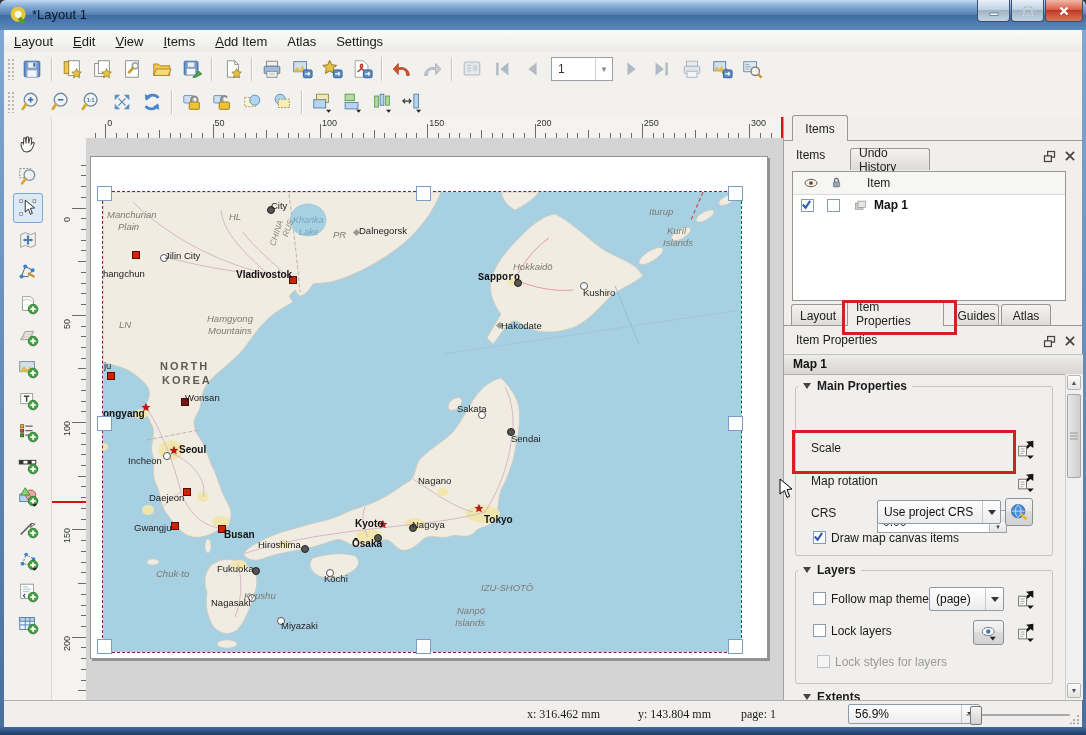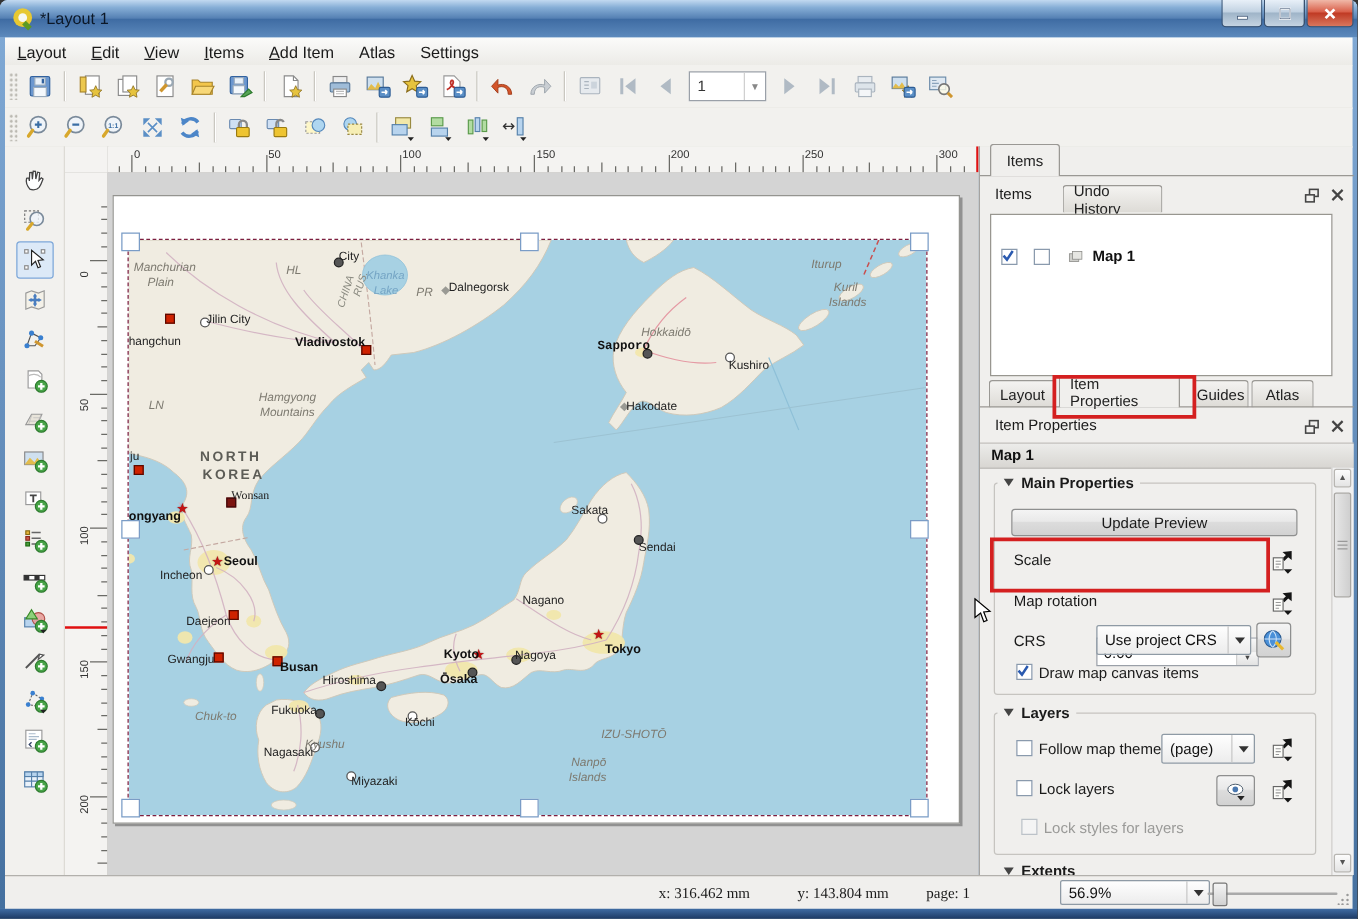--- a/index.html
+++ b/index.html
@@ -843,21 +843,21 @@
       </svg>
       <div id="map-labels" class="abs" style="left:0;top:0;width:638px;height:460px;overflow:hidden;">
           <span class="map-label ml-c" style="left: 168px; top: 8px;">City</span>
           <span class="map-label ml-c" style="left: 62px; top: 58px;">Jilin City</span>
           <span class="map-label ml-c" style="left: 0px; top: 64px; margin-top: 12px;">hangchun</span>
           <span class="map-label ml-cb" style="left: 133px; top: 77px;">Vladivostok</span>
           <span class="map-label ml-c" style="left: 256px; top: 33px;">Dalnegorsk</span>
           <span class="map-label ml-cb" style="left: 375px; top: 80px; font-family: Liberation Mono, monospace;">Sapporo</span>
           <span class="map-label ml-c" style="left: 480px; top: 95px;">Kushiro</span>
           <span class="map-label ml-c" style="left: 398px; top: 128px;">Hakodate</span>
-          <span class="map-label ml-c" style="left: 82px; top: 200px; font-family: Liberation Serif, serif;">Wonsan</span>
+          <span class="map-label ml-c" style="left: 82px; top: 200px;">Wonsan</span>
           <span class="map-label ml-cb" style="left: 0px; top: 216px;">ongyang</span>
           <span class="map-label ml-cb" style="left: 76px; top: 252px;">Seoul</span>
           <span class="map-label ml-c" style="left: 25px; top: 263px;">Incheon</span>
           <span class="map-label ml-c" style="left: 46px; top: 300px;">Daejeon</span>
           <span class="map-label ml-c" style="left: 31px; top: 330px;">Gwangju</span>
           <span class="map-label ml-cb" style="left: 121px; top: 337px;">Busan</span>
           <span class="map-label ml-c" style="left: 155px; top: 347px;">Hiroshima</span>
           <span class="map-label ml-c" style="left: 114px; top: 371px;">Fukuoka</span>
           <span class="map-label ml-c" style="left: 108px; top: 405px;">Nagasaki</span>
           <span class="map-label ml-c" style="left: 178px; top: 428px;">Miyazaki</span>
@@ -953,20 +953,35 @@
           <rect x="4" y="11" width="11" height="9" fill="#f0efed" stroke="#444" stroke-width="2"></rect>
         </svg>
       </div>
     <div class="flat" style="left:277px;top:30px;width:18px;height:18px;">
         <svg width="14" height="14" viewBox="0 0 24 24">
           <path d="M5,5 19,19 M19,5 5,19" stroke="#444" stroke-width="3"></path>
         </svg>
       </div>
 
     <div class="treebox" style="left:8px;top:54px;width:272px;height:128px;">
+      <div style="position:absolute;left:0;top:0;right:0;height:22px;background:#f6f6f5;border-bottom:1px solid #dcdad6;">
+        <span class="flat" style="left:10px;top:3px;">
+            <svg width="16" height="16" viewBox="0 0 24 24">
+              <ellipse cx="12" cy="12" rx="9" ry="5.5" fill="#f6efe2" stroke="#555" stroke-width="1.4"></ellipse>
+              <circle cx="12" cy="12" r="2.8" fill="#6a4a2a"></circle>
+            </svg>
+          </span>
+        <span class="flat" style="left:36px;top:3px;">
+            <svg width="15" height="15" viewBox="0 0 24 24">
+              <rect x="7" y="11" width="10" height="8" rx="1" fill="#9aa2ac" stroke="#667"></rect>
+              <path d="M9,11 V8.5 a3,3 0 0 1 6,0 V11" fill="none" stroke="#667" stroke-width="2"></path>
+            </svg>
+          </span>
+        <span style="position:absolute;left:74px;top:4px;font-size:12px;color:#222;">Item</span>
+      </div>
       <div style="position:absolute;left:0;top:22px;right:0;height:24px;">
         <span class="cb" style="left:8px;top:5px;">
             <svg width="11" height="11" viewBox="0 0 12 12" style="margin:-1px 0 0 -1px">
               <path d="M2,6 l3,3.5 L10,2" stroke="#2a5ab0" stroke-width="2.2" fill="none"></path>
             </svg>
           </span>
         <span class="cb" style="left:34px;top:5px;"></span>
         <span class="flat" style="left:60px;top:4px;">
             <svg width="15" height="15" viewBox="0 0 24 24">
               <rect x="4" y="8" width="12" height="10" fill="#cfcfcb" stroke="#8a8a86"></rect>
@@ -1000,21 +1015,20 @@
 
     <div class="abs" style="left:0;top:237px;width:299px;height:19px;background:linear-gradient(#ececea,#d8d6d2);border-top:1px solid #c2c0bc;border-bottom:1px solid #b4b2ae;">
       <span style="position:absolute;left:9px;top:2px;font-size:12px;font-weight:bold;color:#111;">Map 1</span>
     </div>
 
     <div class="abs" style="left:0;top:257px;width:279px;height:326px;overflow:hidden;">
 
       <div class="grpbox" style="left:11px;top:12px;width:256px;height:168px;"></div>
       <div class="grphdr" style="left:14px;top:5px;"><span class="tri"></span><span>Main Properties</span></div>
 
-      <div class="w7btn" style="left:25px;top:33px;width:229px;height:22px;">Update Preview</div>
 
       <div class="annot" style="left:8px;top:56px;width:218px;height:38px;"></div>
       <span class="cblabel" style="left:27px;top:67px;">Scale</span>
       <div class="flat" style="left:229px;top:62px;width:26px;height:26px;">
           <svg width="22" height="22" viewBox="0 0 24 24">
             <path d="M20,3 v8 l-3-2.4 -3.4,3.2 -2-2 3.4-3.2 L12,4 Z" fill="#151515"></path>
             <rect x="4" y="9" width="8.5" height="10.5" fill="#fdfdfa" stroke="#666"></rect>
             <path d="M6,12 h4.5 M6,14.5 h4.5 M6,17 h3" stroke="#999" stroke-width="1"></path>
             <polygon points="13,19 20.5,19 16.7,23" fill="#151515"></polygon>
           </svg>
@@ -1113,21 +1127,21 @@
       <div class="sbtn" style="top:309px;">▼</div>
     </div>
 
     <div class="annot" style="left:58px;top:183px;width:109px;height:29px;"></div>
   </div>
 
   <div id="statusbar" class="abs">
     <span class="txt" style="left:523px;">x: 316.462 mm</span>
     <span class="txt" style="left:634px;">y: 143.804 mm</span>
     <span class="txt" style="left:737px;">page: 1</span>
-    <div class="combo" style="left:844px;top:3px;width:120px;height:20px;">
+    <div class="combo" style="left:844px;top:3px;width:132px;height:20px;">
         <div class="val">56.9%</div>
         <div class="arr">
           <i></i>
         </div>
       </div>
     <div id="zoom-slider-track" style="left:962px;width:104px;"></div>
     <div id="zoom-slider-thumb" style="left:966px;"></div>
     <svg class="abs" style="left:1066px;top:13px;" width="10" height="10" viewBox="0 0 10 10">
         <circle cx="8" cy="2" r="1" fill="#999"></circle>
         <circle cx="8" cy="6" r="1" fill="#999"></circle>

